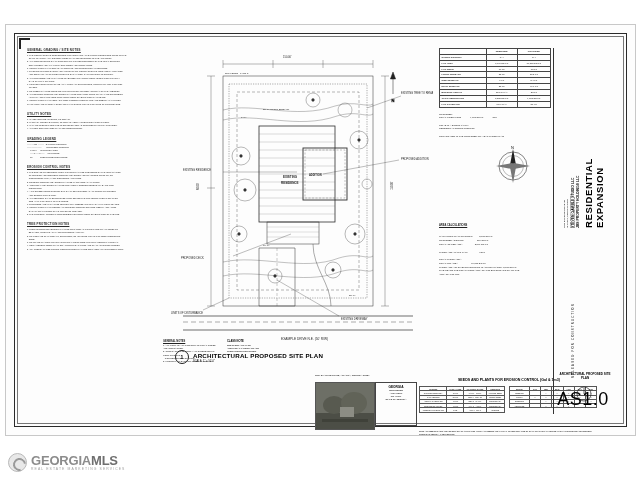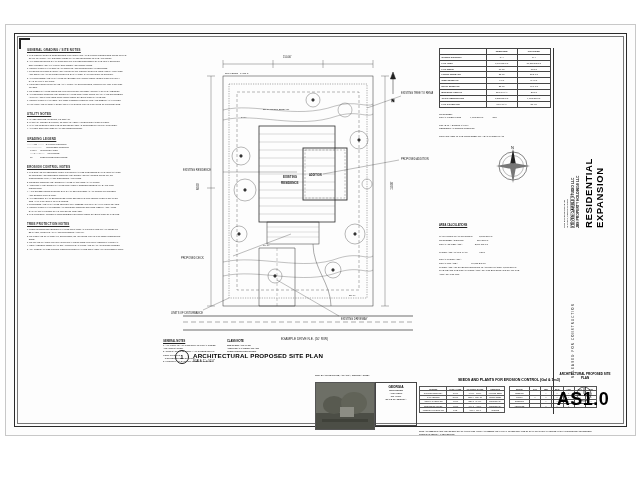--- a/index.html
+++ b/index.html
@@ -315,21 +315,21 @@
     text-align: center;
     font-weight: bold;
   }
   .sheet-no {
     position: absolute;
     left: 0px;
     bottom: 4px;
     width: 58px;
     text-align: center;
     font-size: 18px;
-    font-weight: bold;
+    font-weight: normal;
     letter-spacing: .5px;
   }
 
   
   .footer {
     position: absolute;
     left: 0;
     bottom: 0;
     width: 639px;
     height: 40px;
@@ -836,14 +836,25 @@
           <line x1="8" y1="8" x2="12" y2="11" stroke="#222" stroke-width="0.7"></line>
         </svg>
 
         <div class="sheet-label">ARCHITECTURAL PROPOSED SITE PLAN</div>
         <div class="sheet-no">AS1.0</div>
       </div>
 
     </div>
   </div>
 
+  <div class="footer">
+    <div class="gmls">
+      <div class="gmls-mark"></div>
+      <div class="gmls-text">
+        <div class="gmls-top">
+          <span>GEORGIA</span><b>MLS</b>
+        </div>
+        <div class="gmls-sub">REAL ESTATE MARKETING SERVICES</div>
+      </div>
+    </div>
+  </div>
 
 </div>
 
 </body></html>

